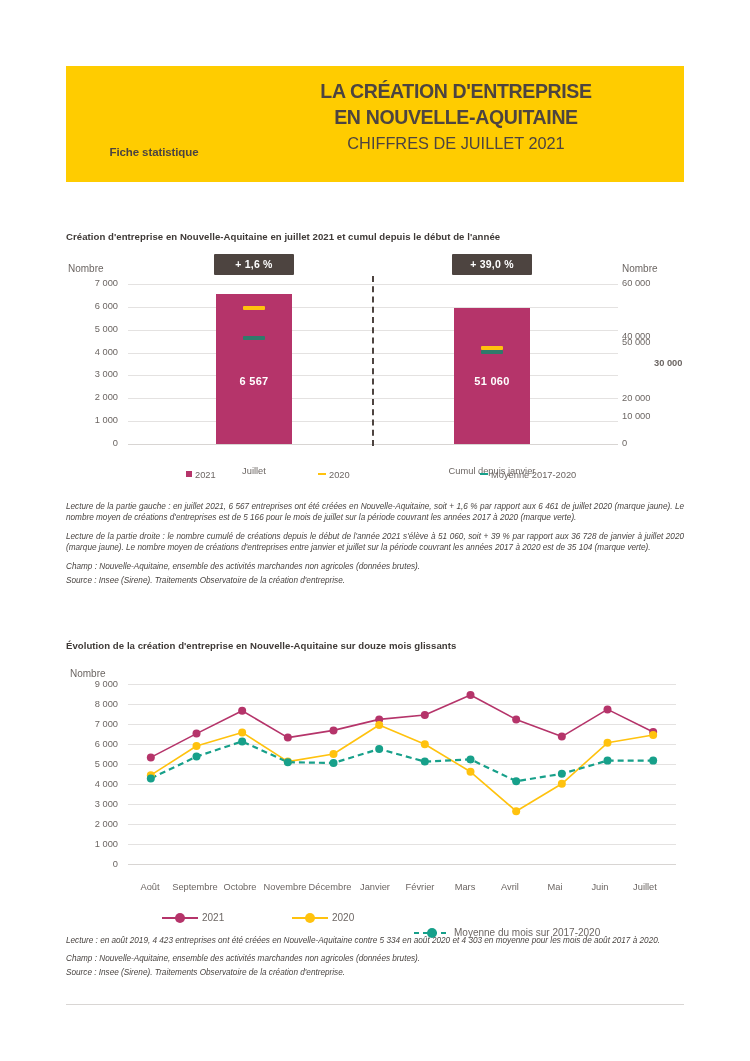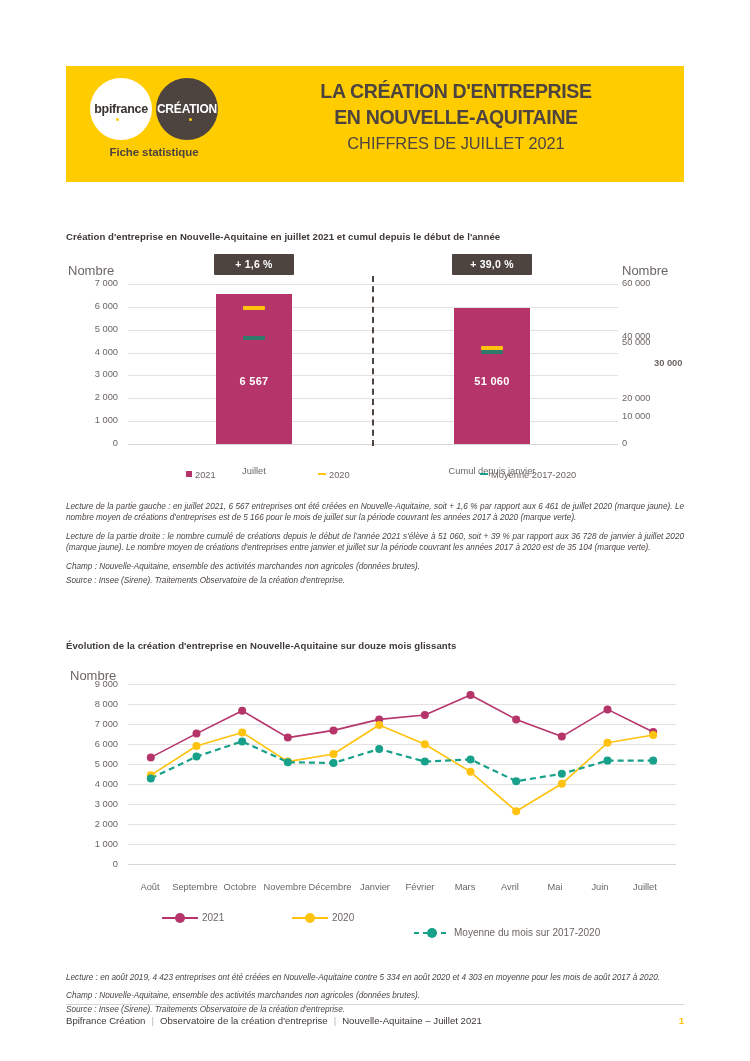--- a/index.html
+++ b/index.html
@@ -55,21 +55,21 @@
   .sec-title{
     position:absolute;font-size:9.6px;font-weight:bold;color:#3f3a37;
     letter-spacing:0.05px;
   }
   #sec1-title{left:66px;top:231px;}
   #sec2-title{left:66px;top:640px;}
 
   
   .chart{position:absolute;}
   .axis-label{
-    position:absolute;font-size:13px;color:#6c6663;white-space:nowrap;
+    position:absolute;font-size:10px;color:#6c6663;white-space:nowrap;
   }
   .ytick{
     position:absolute;font-size:9.3px;color:#6c6663;text-align:right;
     white-space:nowrap;
   }
   .gridline{position:absolute;height:1px;background:#e4e2e1;}
   .baseline{position:absolute;height:1px;background:#d8d5d3;}
   .xtick{
     position:absolute;font-size:9.3px;color:#6c6663;text-align:center;
     white-space:nowrap;
@@ -134,30 +134,20 @@
   .pagenum{
     position:absolute;right:0;top:0;color:#FFC20E;font-weight:bold;font-size:9.6px;
   }
 </style>
 </head>
 <body>
 
 <div class="page">
 
   <div class="banner">
-    <div class="logos">
-      <div class="logo-circle logo-bpi">
-        <span class="txt">bpifrance</span>
-        <span class="logo-dot" style="left:26px;top:40px;background:#FFCC00;"></span>
-      </div>
-      <div class="logo-circle logo-crea">
-        <span class="txt">CRÉATION</span>
-        <span class="logo-dot" style="left:33px;top:40px;"></span>
-      </div>
-    </div>
     <div class="fiche">Fiche statistique</div>
 
     <div class="banner-titles">
       <div class="bt1">LA CRÉATION D'ENTREPRISE</div>
       <div class="bt2">EN NOUVELLE-AQUITAINE</div>
       <div class="bt3">CHIFFRES DE JUILLET 2021</div>
     </div>
   </div>
 
   <div class="sec-title" id="sec1-title">Création d'entreprise en Nouvelle-Aquitaine en juillet 2021 et cumul depuis le début de l'année</div>
@@ -329,25 +319,21 @@
       <span class="lg2-line"><i style="background:#B5346A;"></i><b style="background:#B5346A;"></b></span><span>2021</span>
     </div>
     <div class="item" style="left:226px;top:0;">
       <span class="lg2-line"><i style="background:#FFC20E;"></i><b style="background:#FFC20E;"></b></span><span>2020</span>
     </div>
     <div class="item" style="left:348px;top:15px;">
       <span class="lg2-line"><i style="background:repeating-linear-gradient(90deg,#17A08A 0 5px,transparent 5px 9px);"></i><b style="background:#17A08A;"></b></span><span>Moyenne du mois sur 2017-2020</span>
     </div>
   </div>
 
-  <div class="notes" style="top:935px;margin-top:37px;">
+  <div class="notes" style="top:935px;">
     <div class="note">Lecture : en août 2019, 4 423 entreprises ont été créées en Nouvelle-Aquitaine contre 5 334 en août 2020 et 4 303 en moyenne pour les mois de août 2017 à 2020.</div>
     <div class="note nojust">Champ : Nouvelle-Aquitaine, ensemble des activités marchandes non agricoles (données brutes).</div>
     <div class="note nojust">Source : Insee (Sirene). Traitements Observatoire de la création d'entreprise.</div>
   </div>
 
   <div class="footer-rule"></div>
-  <div class="footer">
-    <span>Bpifrance Création</span><span class="sep">|</span><span>Observatoire de la création d'entreprise</span><span class="sep">|</span><span>Nouvelle-Aquitaine – Juillet 2021</span>
-    <span class="pagenum">1</span>
-  </div>
 
 </div>
 
 </body></html>

